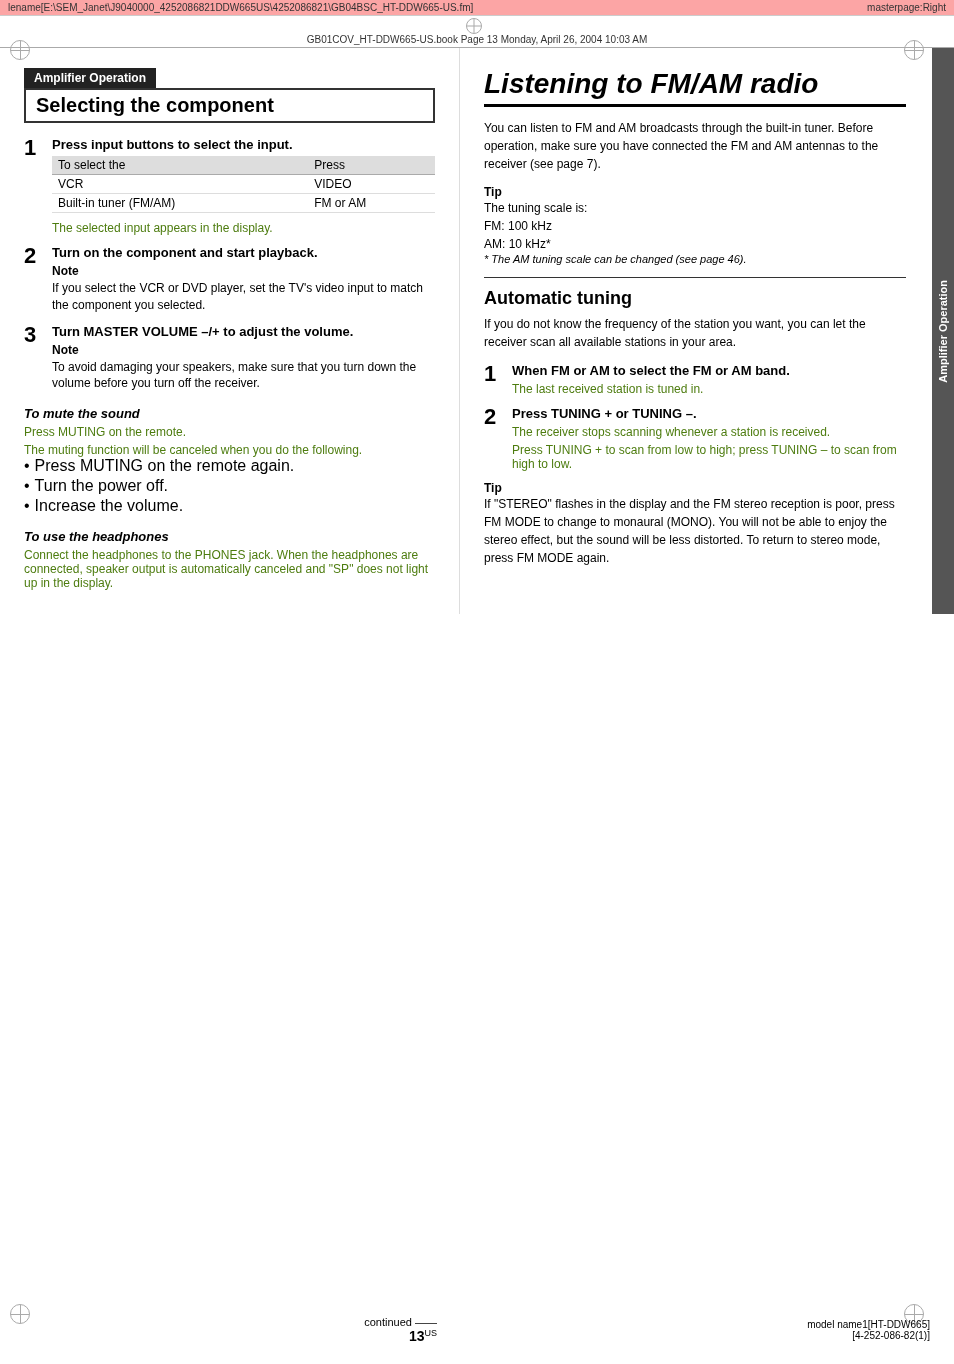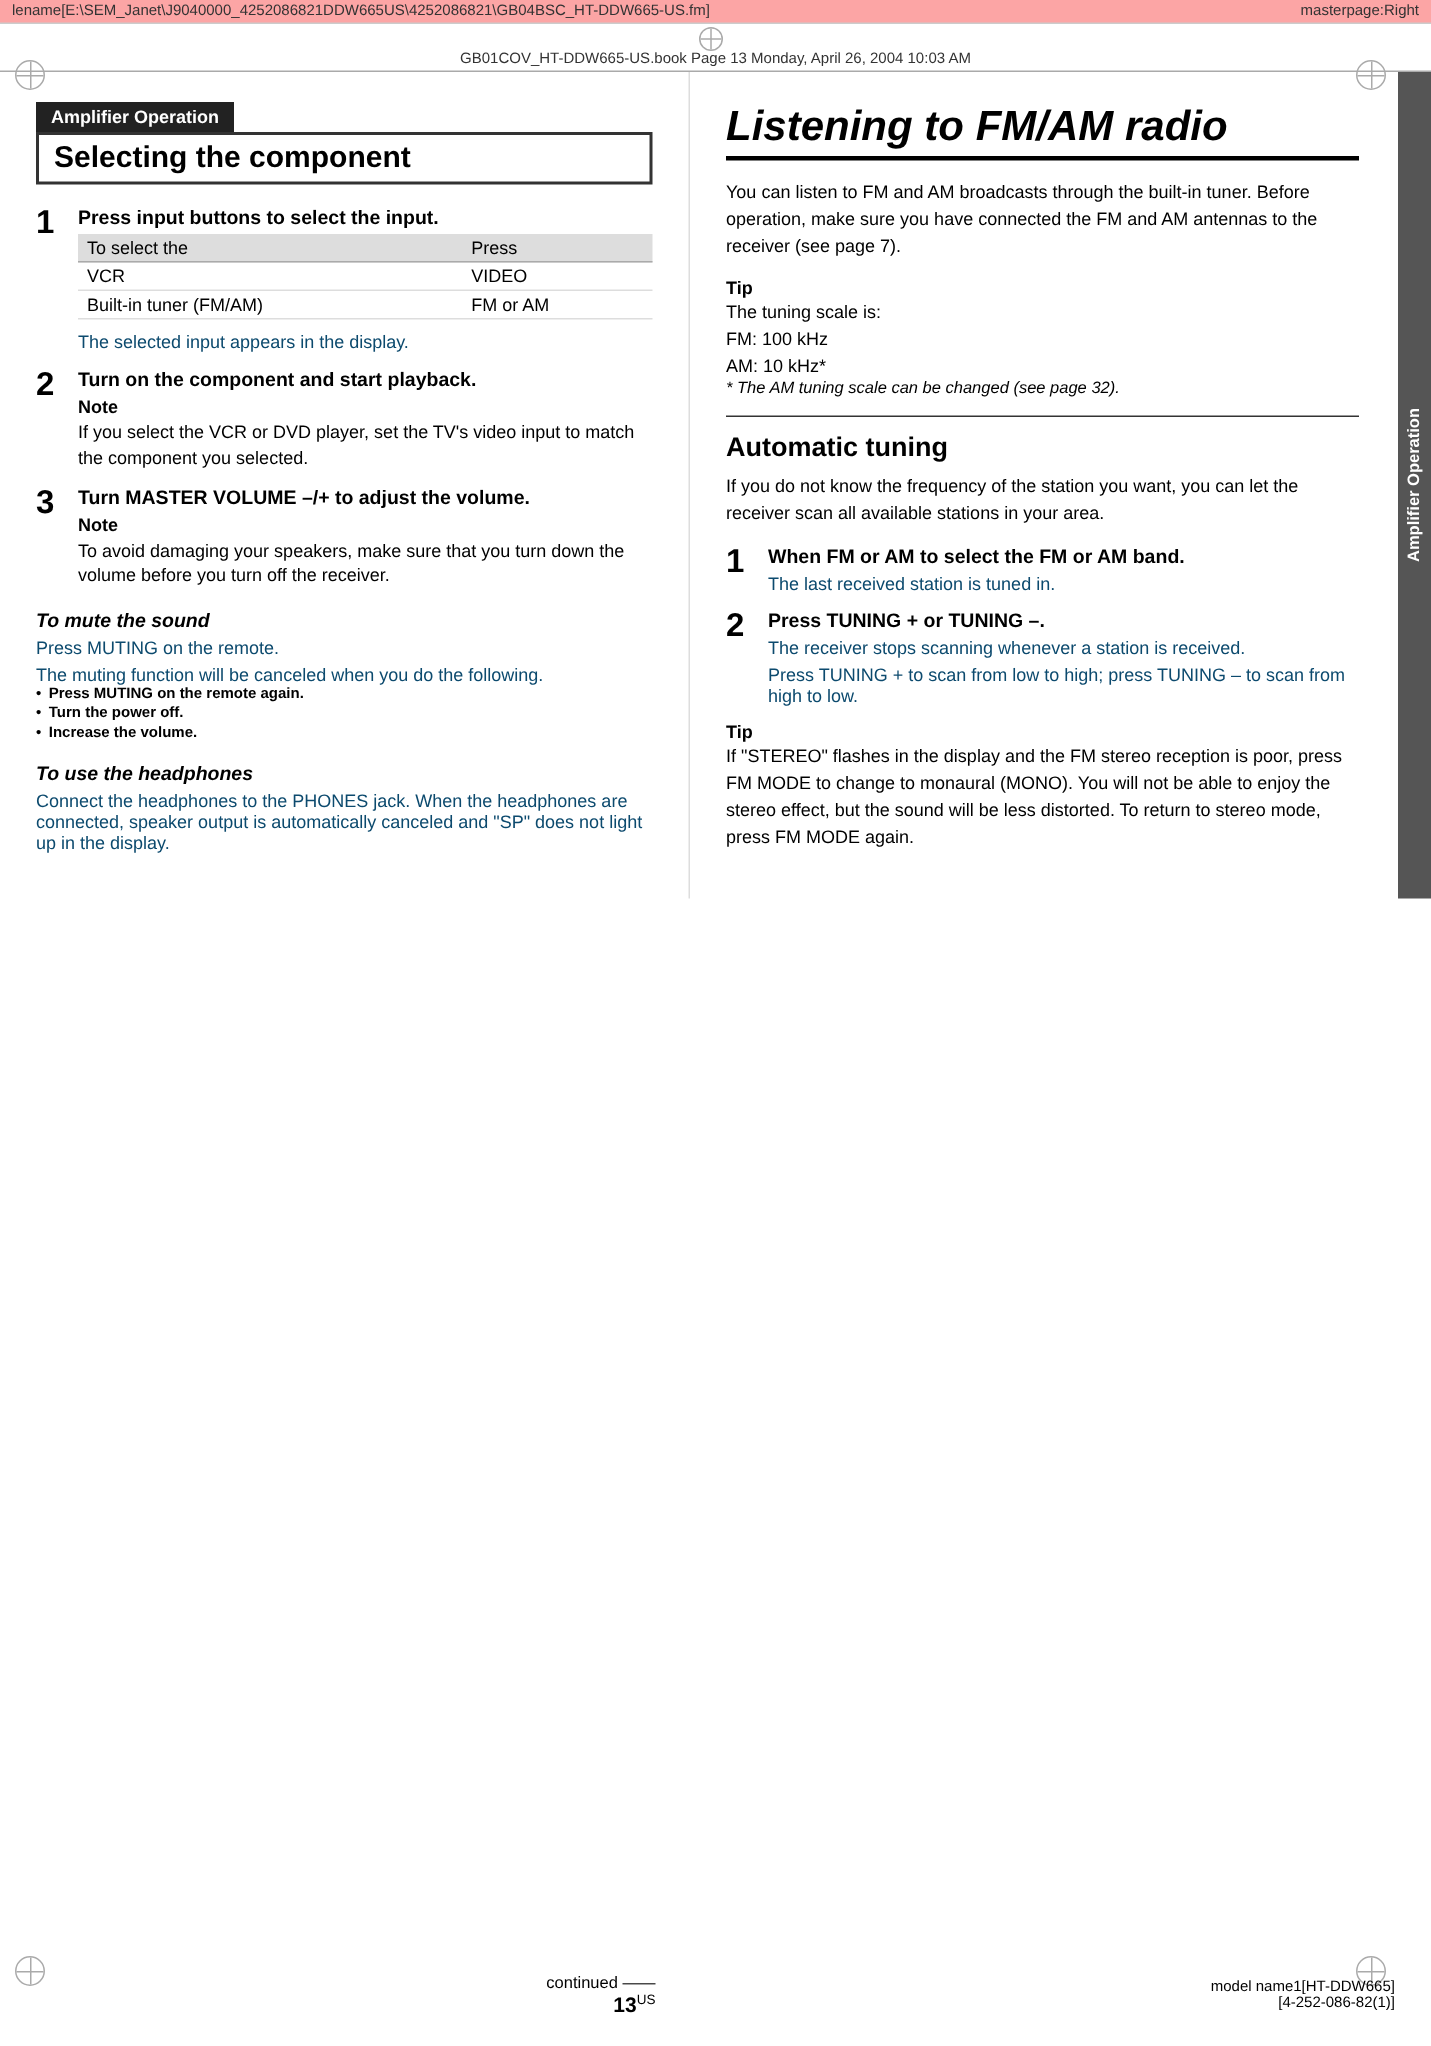--- a/index.html
+++ b/index.html
@@ -163,21 +163,21 @@
       border-bottom: 1px solid #aaa;
     }
 
     .input-table td {
       padding: 2px 6px;
       border-bottom: 1px solid #ddd;
     }
 
     .step-desc {
       font-size: 12px;
-      color: #0c4a6e;
+      color: #4d7c0f;
       margin-top: 4px;
     }
 
     
     .note-label {
       font-weight: bold;
       font-size: 12px;
       margin-bottom: 2px;
     }
 
@@ -196,22 +196,21 @@
     .sub-section-title {
       font-weight: bold;
       font-size: 13px;
       font-style: italic;
     }
 
     
     .bullet-list {
       list-style: none;
       padding: 0;
-      font-size: 10px;
-      font-weight: bold;
+      font-size: 16px;
     }
 
     .bullet-list li {
       display: flex;
       align-items: flex-start;
       margin-bottom: 2px;
     }
 
     .bullet-list li::before {
       content: '•';
@@ -451,21 +450,21 @@
 
       <div class="fm-am-title">Listening to FM/AM radio</div>
 
       <div class="intro-text">You can listen to FM and AM broadcasts through the built-in tuner. Before operation, make sure you have connected the FM and AM antennas to the receiver (see page 7).</div>
 
       <div class="tip-section">
         <div class="tip-label">Tip</div>
         <div class="tip-text">The tuning scale is:</div>
         <div class="tip-text">FM:   100 kHz</div>
         <div class="tip-text">AM:   10 kHz*</div>
-        <div class="tip-note">* The AM tuning scale can be changed (see page 32).</div>
+        <div class="tip-note">* The AM tuning scale can be changed (see page 46).</div>
       </div>
 
       <hr class="divider">
 
       <div class="auto-tuning-title">Automatic tuning</div>
       <div class="intro-text">If you do not know the frequency of the station you want, you can let the receiver scan all available stations in your area.</div>
 
       <div class="step">
         <div class="step-number">1</div>
         <div class="step-content">

